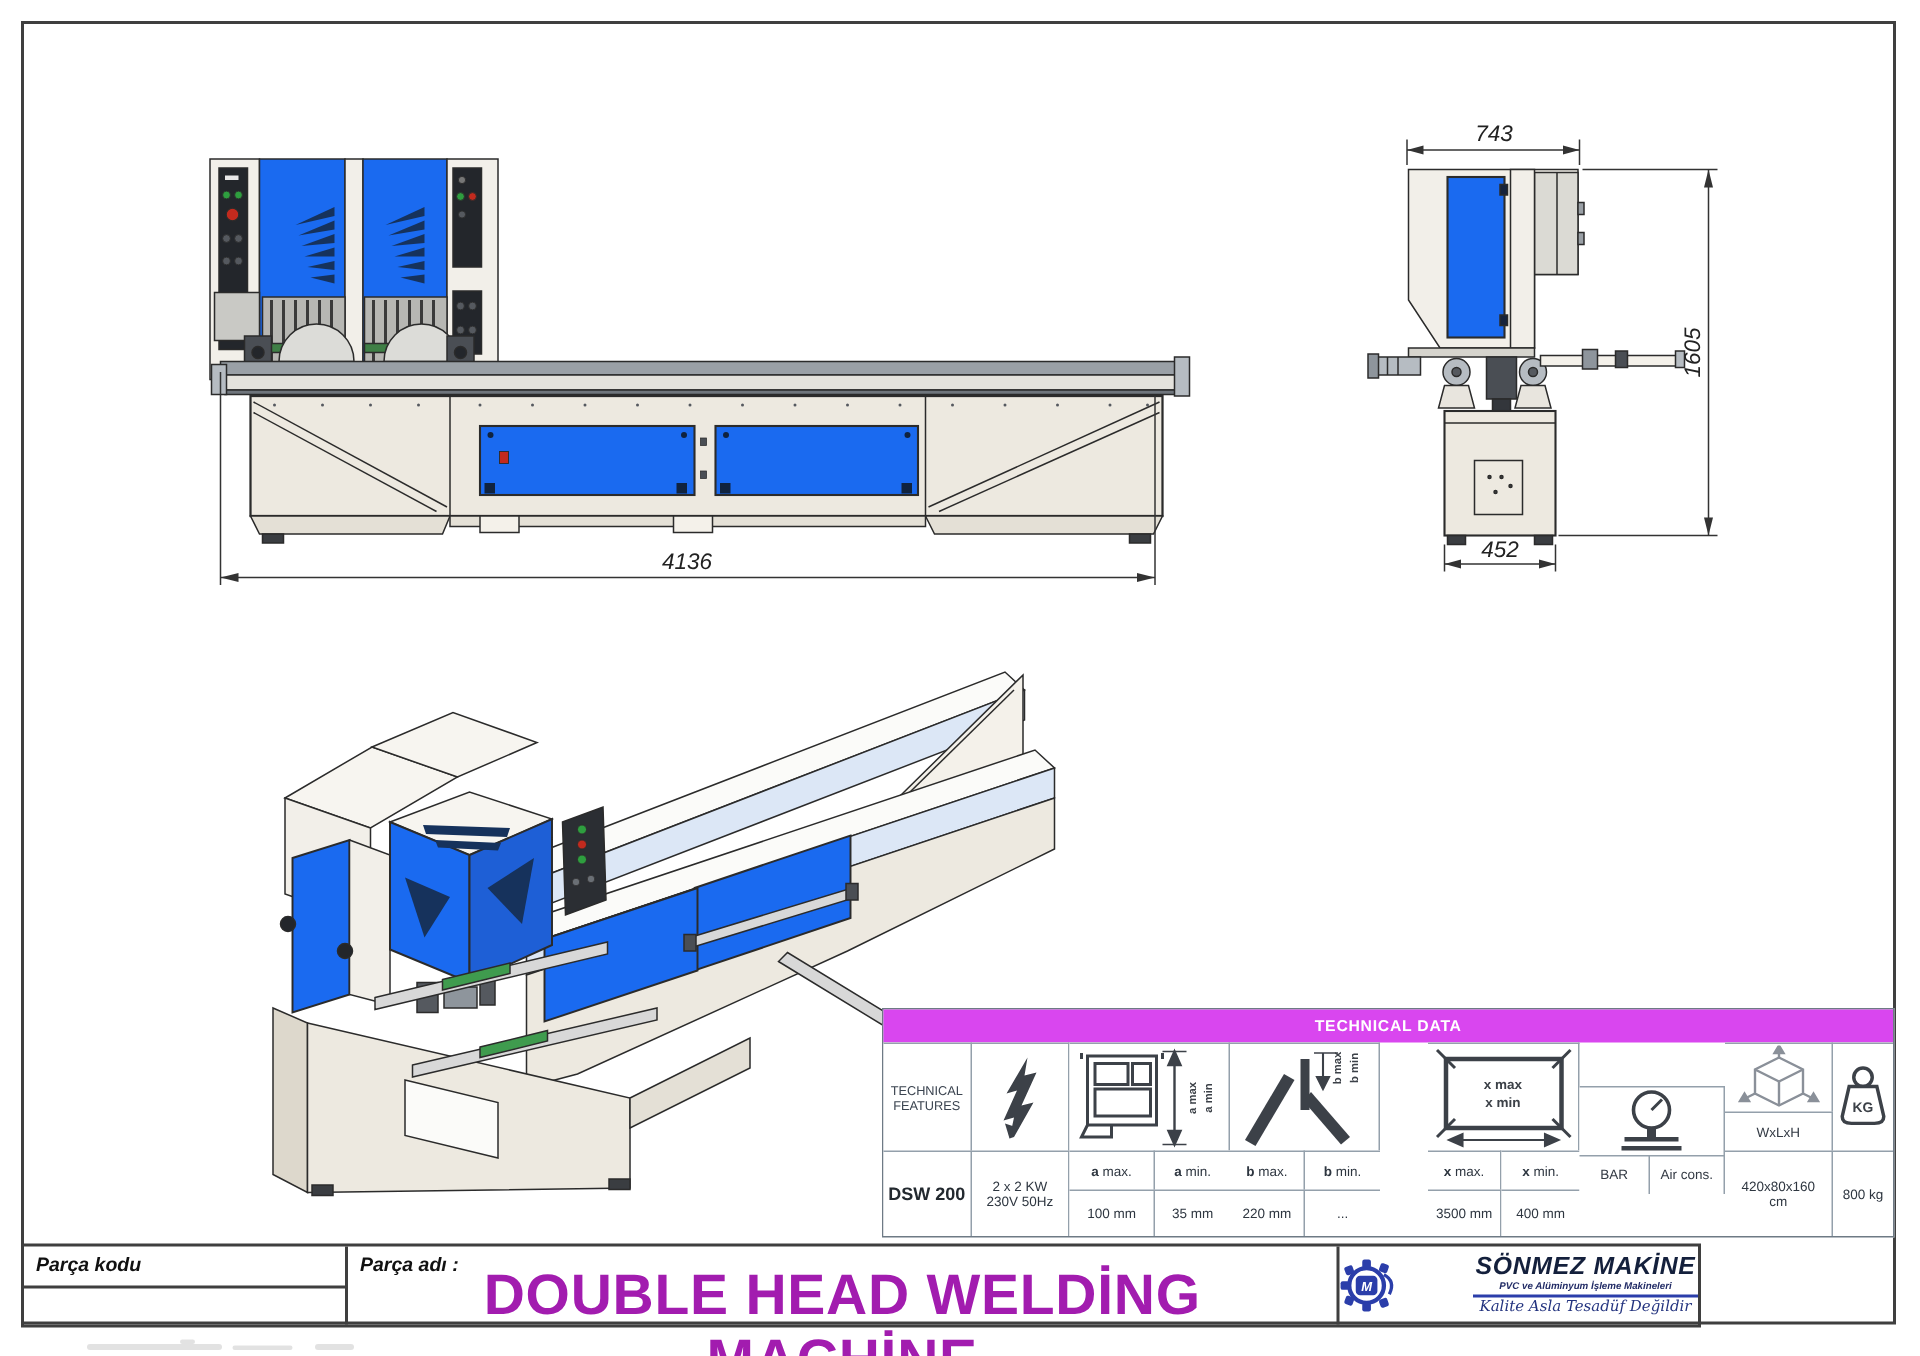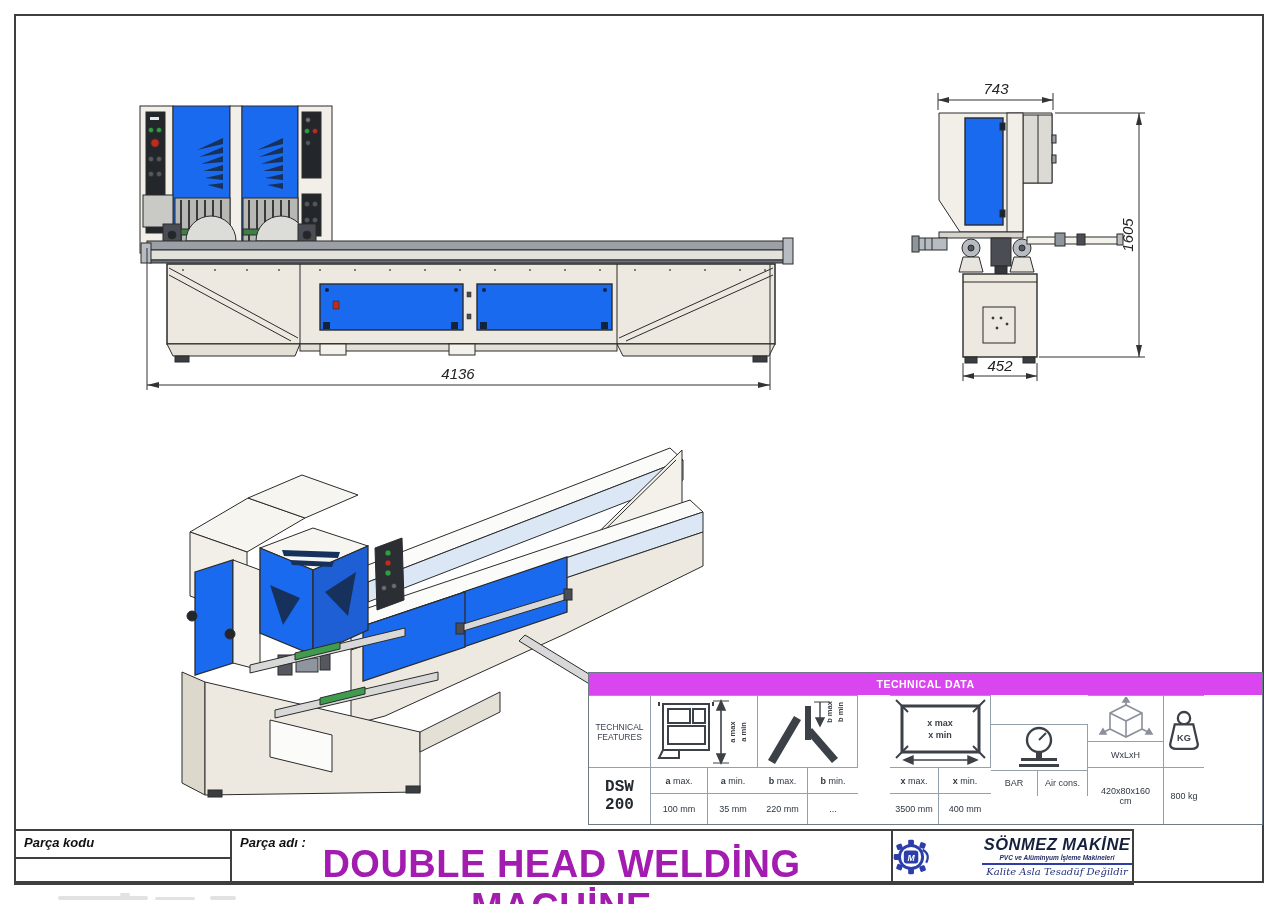--- a/index.html
+++ b/index.html
@@ -13,21 +13,21 @@
   .thead{height:22px;background:#d946ef;color:#fff;font-size:10.5px;font-weight:bold;letter-spacing:.5px;
          display:flex;align-items:center;justify-content:center;}
   .tbody{display:flex;}
   .tg{display:flex;flex-direction:column;box-sizing:border-box;justify-content:center;}
   .cell{box-sizing:border-box;border-right:1px solid #94a0ab;border-top:1px solid #94a0ab;
         display:flex;align-items:center;justify-content:center;text-align:center;background:#fff;}
   .tg:last-child .cell{border-right:none;}
   .row2{display:flex;}
   .fs8{font-size:8.5px;color:#3b4450;}
   .fs9{font-size:9px;color:#2e3640;}
-  .fs10{font-size:16px;color:#23292f;font-family:Liberation Mono, monospace;}
+  .fs10{font-size:12px;color:#23292f;}
   .b{font-weight:bold;}
   .sublabel{font-size:9px;color:#333a44;}
   .rotlbl{font-size:7.5px;fill:#3c4148;font-weight:bold;}
   
   .tblock{position:absolute;left:14px;top:829px;width:1120px;height:56px;box-sizing:border-box;
           border:2px solid #3f3f3f;display:flex;}
   .tb-left{width:216px;box-sizing:border-box;border-right:2px solid #3f3f3f;position:relative;}
   .tb-left .split{position:absolute;left:0;top:26px;width:100%;border-top:2px solid #3f3f3f;}
   .tb-mid{flex:1;position:relative;box-sizing:border-box;border-right:2px solid #3f3f3f;}
   .tb-right{width:239px;box-sizing:border-box;display:flex;align-items:center;justify-content:center;gap:6px;}
@@ -334,20 +334,32 @@
     <div class="tbody">
 
       <div class="tg" style="width:62px;">
         <div class="cell fs8" style="height:72px;flex-direction:column;">
           <span>TECHNICAL</span>
           <span>FEATURES</span>
         </div>
         <div class="cell fs10 b" style="height:57px;">DSW 200</div>
       </div>
 
+      <div class="tg" style="width:69px;">
+        <div class="cell" style="height:72px;">
+          <svg width="34" height="58" viewBox="0 0 34 58">
+            <path d="M22 2 L8 26 L15 24 L6 44 L13 42 L10 56 L13 55 L26 32 L18 34 L28 12 L20 14 Z" fill="#3c4148"></path>
+            <polygon points="10,56 7,46 16,49" fill="#3c4148"></polygon>
+          </svg>
+        </div>
+        <div class="cell fs9" style="height:57px;flex-direction:column;">
+          <span>2 x 2 KW</span>
+          <span>230V 50Hz</span>
+        </div>
+      </div>
 
       <div class="tg" style="width:107px;">
         <div class="cell" style="height:72px;">
           <svg width="103" height="68" viewBox="0 0 103 68">
             <g stroke="#3c4148" fill="none" stroke-width="2">
               <rect x="10" y="6" width="46" height="46"></rect>
               <rect x="15" y="11" width="22" height="14"></rect>
               <rect x="40" y="11" width="12" height="14"></rect>
               <rect x="15" y="28" width="37" height="18"></rect>
               <path d="M10 52 L6 60 L26 60 L26 52" stroke-width="2"></path>

